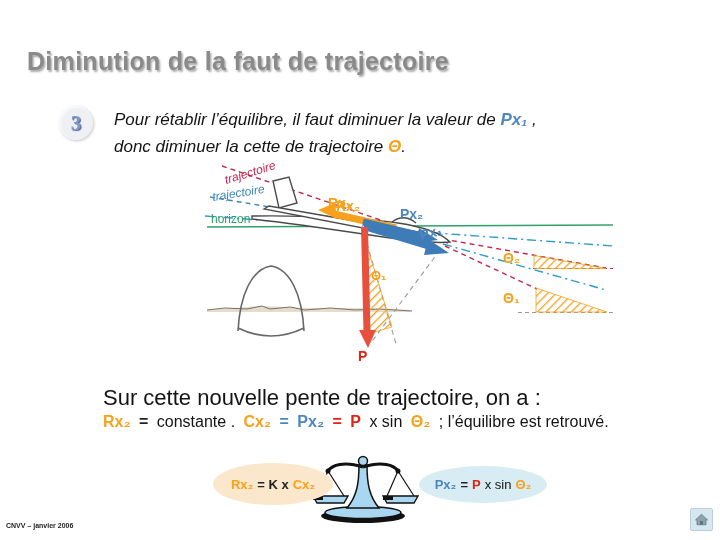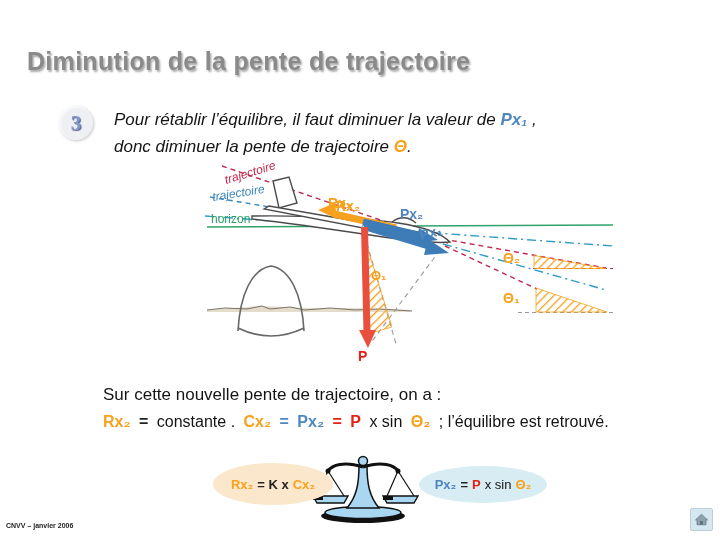--- a/index.html
+++ b/index.html
@@ -26,21 +26,21 @@
   
   .intro{
     left:114px;top:106px;width:520px;font-size:17px;line-height:27px;color:#141414;font-style:italic;
   }
   .t-blue{color:#4e87c0;font-weight:bold;}
   .t-orange{color:#f7a11c;font-weight:bold;}
   .t-red{color:#e32213;font-weight:bold;}
   .t-dark{color:#222;font-weight:bold;}
   .t-black{color:#141414;}
   
-  .concl{left:103px;top:385px;font-size:17px;color:#141414;}
+  .concl{left:103px;top:385px;font-size:22px;color:#141414;}
   .formula{left:103px;top:413px;font-size:16px;color:#141414;}
   .formula span{margin-right:4px;}
   
   .bubble{
     border-radius:50%;display:flex;align-items:center;justify-content:center;
     font-size:13px;white-space:nowrap;
   }
   .bubble span{margin:0 2px;}
   .bubble-left{left:213px;top:463px;width:120px;height:42px;background:#fbe8cc;}
   .bubble-right{left:419px;top:466px;width:128px;height:37px;background:#d8ecf3;}
@@ -51,30 +51,30 @@
     border:1px solid #b9cfdc;box-sizing:border-box;border-radius:2px;
     display:flex;align-items:center;justify-content:center;cursor:pointer;
   }
   svg.layer{position:absolute;left:0;top:0;}
 </style>
 </head>
 <body>
 
 <div class="slide">
 
-  <div class="abs title">Diminution de la pente de trajectoire</div>
+  <div class="abs title">Diminution de la faut de trajectoire</div>
 
   <div class="abs badge">
     <span>3</span>
   </div>
 
   <div class="abs intro">
     <span class="t-black">Pour rétablir l’équilibre, il faut diminuer la valeur de</span>
     <span class="t-blue">Px₁</span><span class="t-black"> ,</span><br>
-    <span class="t-black">donc diminuer la pente de trajectoire</span>
+    <span class="t-black">donc diminuer la cette de trajectoire</span>
     <span class="t-orange">Θ</span><span class="t-black">.</span>
   </div>
 
   <svg class="layer" width="720" height="540" viewBox="0 0 720 540">
     <defs>
       <pattern id="hatch" patternUnits="userSpaceOnUse" width="6" height="6" patternTransform="rotate(45)">
         <line x1="0" y1="0" x2="0" y2="6" stroke="#f7a11c" stroke-width="2.6"></line>
       </pattern>
     </defs>
 

